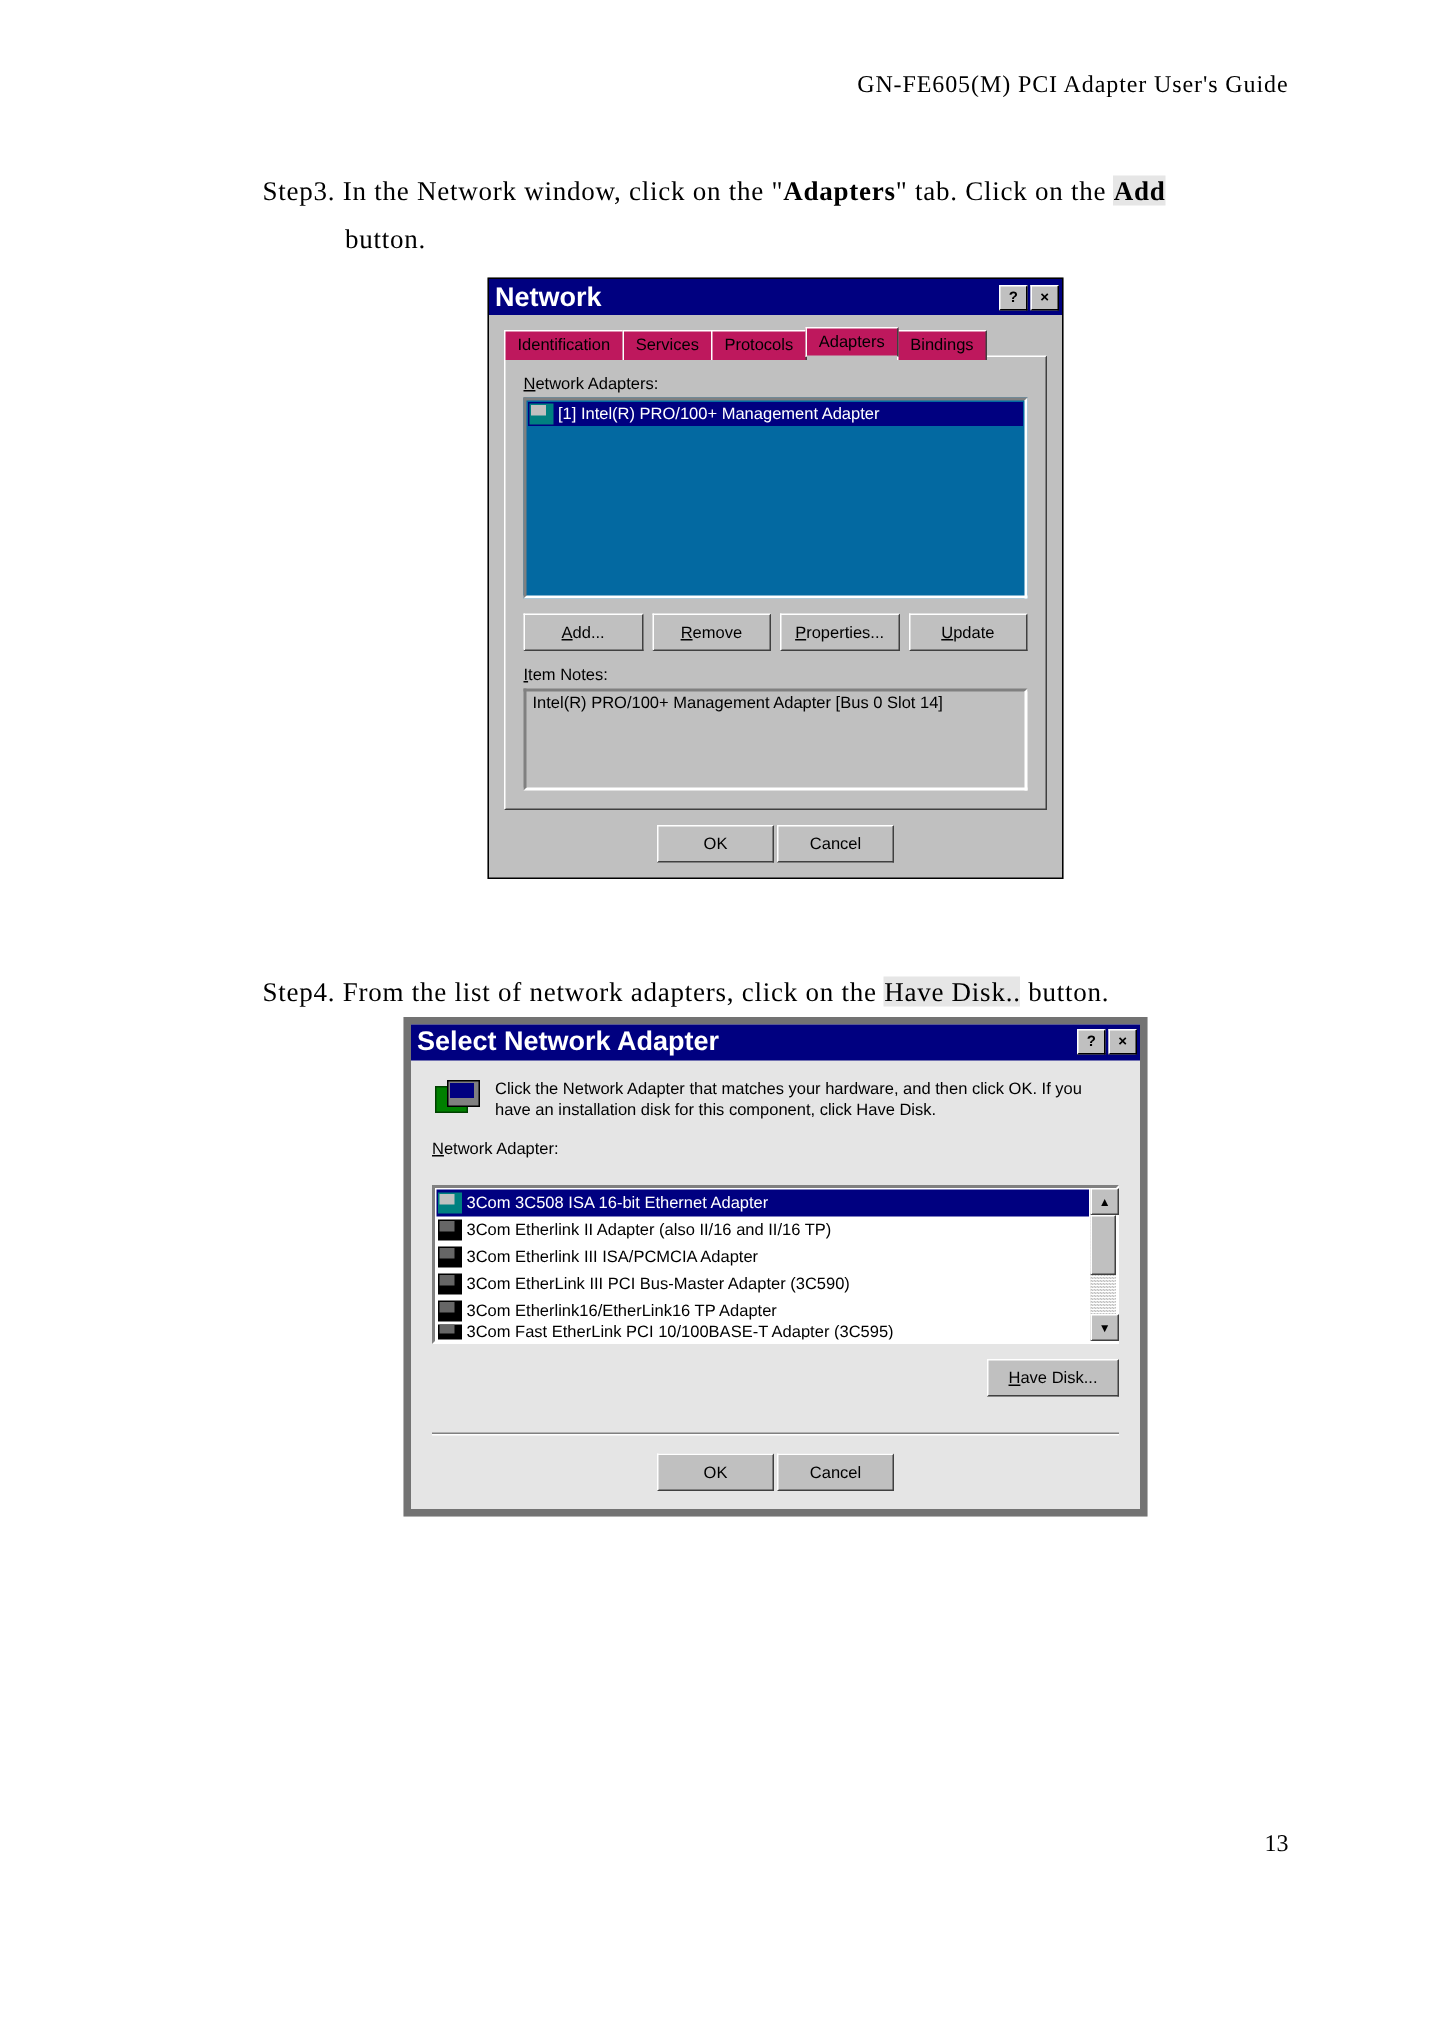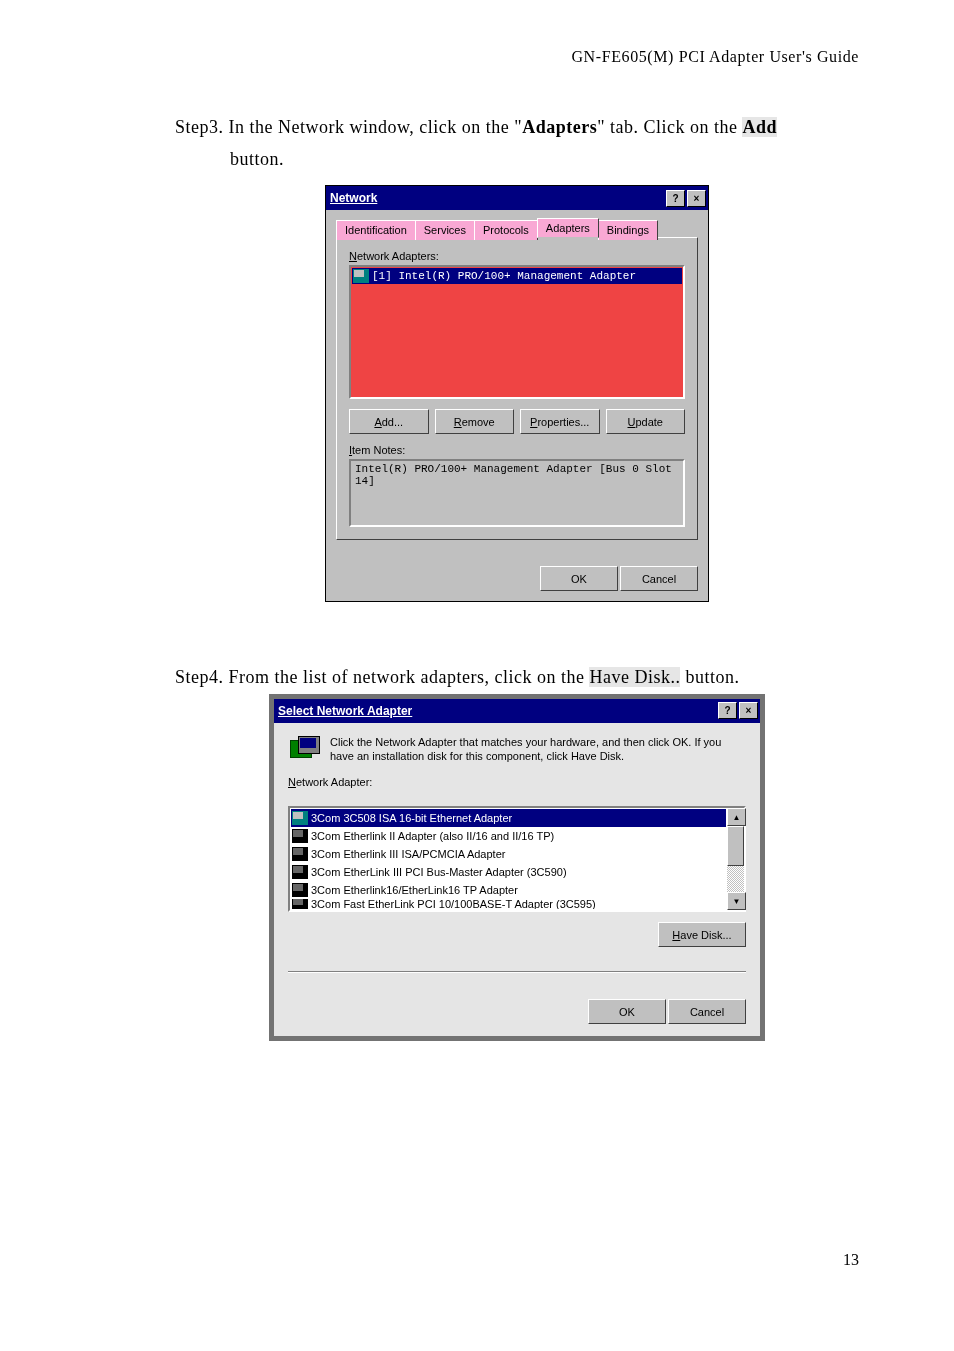--- a/index.html
+++ b/index.html
@@ -43,21 +43,21 @@
   }
   .titlebar {
     background: #000080;
     color: #ffffff;
     font-weight: bold;
     display: flex;
     align-items: center;
     padding: 2px 2px 2px 4px;
     height: 20px;
   }
-  .titlebar .title { flex: 1; font-size: 12px; text-decoration: underline; }
+  .titlebar .title { flex: 1; font-size: 18px; }
   .tb-btn {
     width: 17px; height: 15px;
     background: #c0c0c0;
     border-top: 1px solid #fff;
     border-left: 1px solid #fff;
     border-right: 1px solid #000;
     border-bottom: 1px solid #000;
     margin-left: 2px;
     font-size: 10px;
     font-weight: bold;
@@ -67,21 +67,21 @@
     justify-content: center;
     font-family: Arial, sans-serif;
   }
   .win-body { padding: 8px 10px 10px 10px; }
   .tabs { display: flex; margin-bottom: -1px; }
   .tab {
     padding: 3px 8px;
     border-top: 1px solid #fff;
     border-left: 1px solid #fff;
     border-right: 1px solid #404040;
-    background: #f9a8d4;
+    background: #be185d;
     font-size: 11px;
     position: relative;
   }
   .tab + .tab { margin-left: -1px; }
   .tab.inactive { top: 2px; }
   .tab.active {
     z-index: 2;
     border-bottom: 1px solid #c0c0c0;
   }
   .tab-panel {
@@ -92,25 +92,24 @@
     padding: 12px;
     background: #c0c0c0;
   }
   .label { font-size: 11px; margin-bottom: 3px; }
   .label .ul { text-decoration: underline; }
   .sunken-list {
     border-top: 2px solid #808080;
     border-left: 2px solid #808080;
     border-right: 2px solid #fff;
     border-bottom: 2px solid #fff;
-    background: #ef4444;
+    background: #0369a1;
     height: 128px;
     padding: 1px;
     overflow: hidden;
-    font-family: Liberation Mono, monospace;
   }
   .list-item {
     display: flex;
     align-items: center;
     font-size: 11px;
     padding: 1px;
   }
   .list-item.selected {
     background: #000080;
     color: #ffffff;
@@ -144,23 +143,22 @@
   .btn95 .ul { text-decoration: underline; }
   .textarea {
     border-top: 2px solid #808080;
     border-left: 2px solid #808080;
     border-right: 2px solid #fff;
     border-bottom: 2px solid #fff;
     background: #c0c0c0;
     height: 60px;
     font-size: 11px;
     padding: 2px 4px;
-    font-family: Liberation Mono, monospace;
-  }
-  .bottom-row { display:flex; justify-content:flex-end; gap:2px; margin-top:26px; }
+  }
+  .bottom-row { display:flex; justify-content:center; gap:2px; margin-top:10px; }
   .bottom-row .btn95 { flex: none; width: 76px; }
 
   
   .win2 {
     width: 486px;
     margin: -4px auto 0 auto;
     border: 5px solid #737373;
     background: #e5e5e5;
     font-family: Tahoma, "MS Sans Serif", Arial, sans-serif;
     font-size: 11px;

